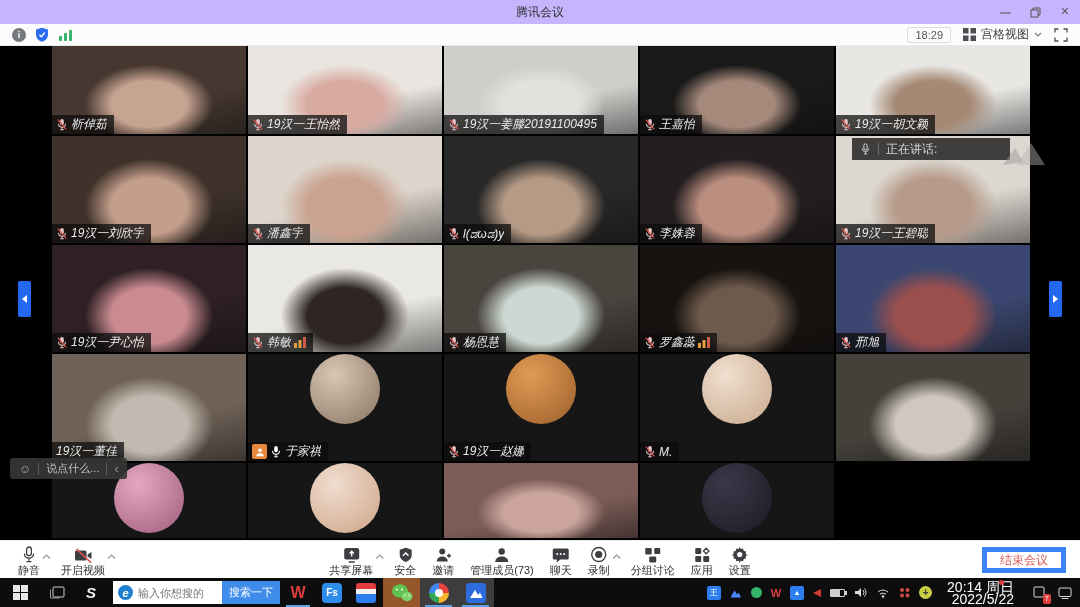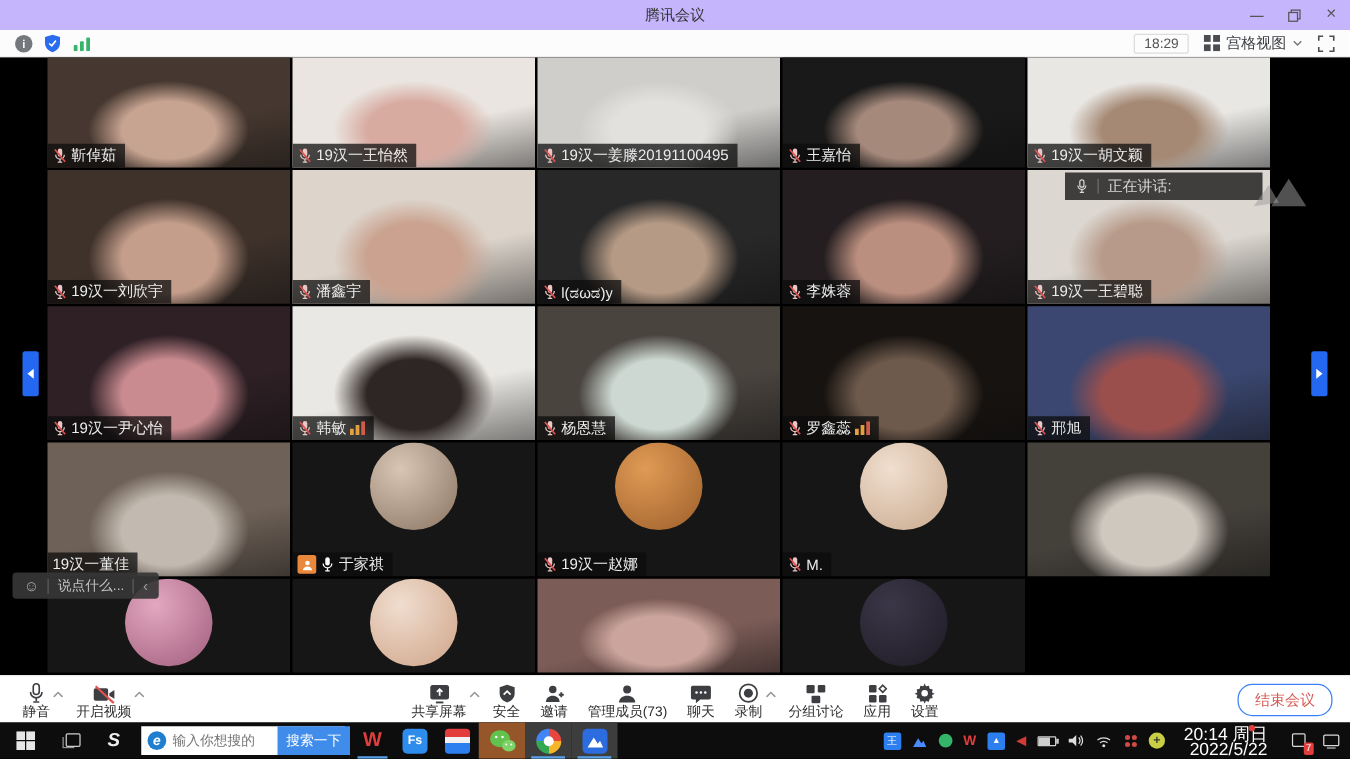--- a/index.html
+++ b/index.html
@@ -14,22 +14,22 @@
 
   
   .subbar { height:22px; background:#fcfcfc; border-bottom:1px solid #e9e9e9; display:flex; align-items:center; padding:0 12px; gap:9px; }
   .ic-info { width:14px; height:14px; border-radius:50%; background:#75797e; color:#fff; font-size:9px; font-weight:bold; display:flex; align-items:center; justify-content:center; }
   .sub-right { margin-left:auto; display:flex; align-items:center; gap:12px; }
   .timebox { border:1px solid #dcdcdc; border-radius:2px; font-size:11px; color:#555; padding:1px 7px; }
   .viewmode { display:flex; align-items:center; gap:5px; font-size:12px; color:#3a3d42; cursor:pointer; }
 
   
   .videoarea { position:relative; height:494px; background:#000; }
-  .grid { position:absolute; left:38px; top:0; width:978px; height:494px;
-    display:grid; grid-template-columns:repeat(5,1fr); grid-template-rows:88px 107px 107px 107px 75px; gap:2px; }
+  .grid { position:absolute; left:52px; top:0; width:978px; height:494px;
+    display:grid; grid-template-columns:repeat(5,1fr); grid-template-rows:88px 107px 107px 107px 75px; gap:2px;font-style:italic; }
   .tile { position:relative; background:#161616; overflow:hidden; }
   .tile.av { display:flex; align-items:flex-start; justify-content:center; }
   .circle { width:70px; height:70px; border-radius:50%; flex:none; }
   .tag { position:absolute; left:0; bottom:0; display:flex; align-items:center; gap:3px;
     background:rgba(12,12,12,.74); height:19px; padding:0 7px 0 4px; max-width:97%; }
   .nm { color:#ececec; font-size:12px; white-space:nowrap; overflow:hidden; text-overflow:ellipsis; }
   .mi { width:12px; height:13px; flex:none; }
   .si { width:12px; height:11px; flex:none; }
   .pbadge { width:15px; height:15px; border-radius:2px; background:#e8883c; display:flex; align-items:center; justify-content:center; flex:none; }
 
@@ -54,21 +54,21 @@
 
   
   .mtoolbar { height:38px; background:#fff; position:relative; display:flex; align-items:center; border-top:1px solid #ececec; }
   .lgroup { display:flex; align-items:center; padding-left:10px; }
   .cgroup { position:absolute; left:50%; top:0; height:38px; transform:translateX(-50%); display:flex; align-items:center; }
   .titem { display:flex; flex-direction:column; align-items:center; padding:2px 8px 1px; cursor:pointer; }
   .ticon { height:18px; display:flex; align-items:flex-end; justify-content:center; }
   .tlabel { font-size:11px; color:#2e2e2e; margin-top:2px; line-height:1; white-space:nowrap; }
   .chev { margin:-12px 2px 0 -6px; cursor:pointer; }
   .endbtn { position:absolute; right:14px; top:6px; height:26px; padding:0 13px; background:#fff;
-    border:1px solid #3b82f6; border-radius:12px; color:#d65a57; font-size:12px; display:flex; align-items:center; cursor:pointer; }
+    border:5px solid #3b82f6; border-radius:0; color:#d65a57; font-size:12px; display:flex; align-items:center; cursor:pointer; }
 
   
   .taskbar { height:29px; background:#0d0d0d; display:flex; align-items:center; position:relative; }
   .slot { height:29px; display:flex; align-items:center; justify-content:center; cursor:pointer; position:relative; }
   .slot.s40 { width:40px; } .slot.s34 { width:34px; } .slot.s37 { width:37px; }
   .running::after { content:""; position:absolute; left:5px; right:5px; bottom:0; height:2px; background:#5aa2e8; }
   .hl-orange { background:#95562a; } .hl-gray { background:#3d3d3d; }
   .search { width:163px; height:23px; background:#fff; display:flex; align-items:center; margin:0 5px; }
   .eic { width:15px; height:15px; border-radius:50%; background:#1e7fd0; color:#fff; font-size:11px; font-weight:bold;
     font-style:italic; display:flex; align-items:center; justify-content:center; margin:0 5px; flex:none; }

